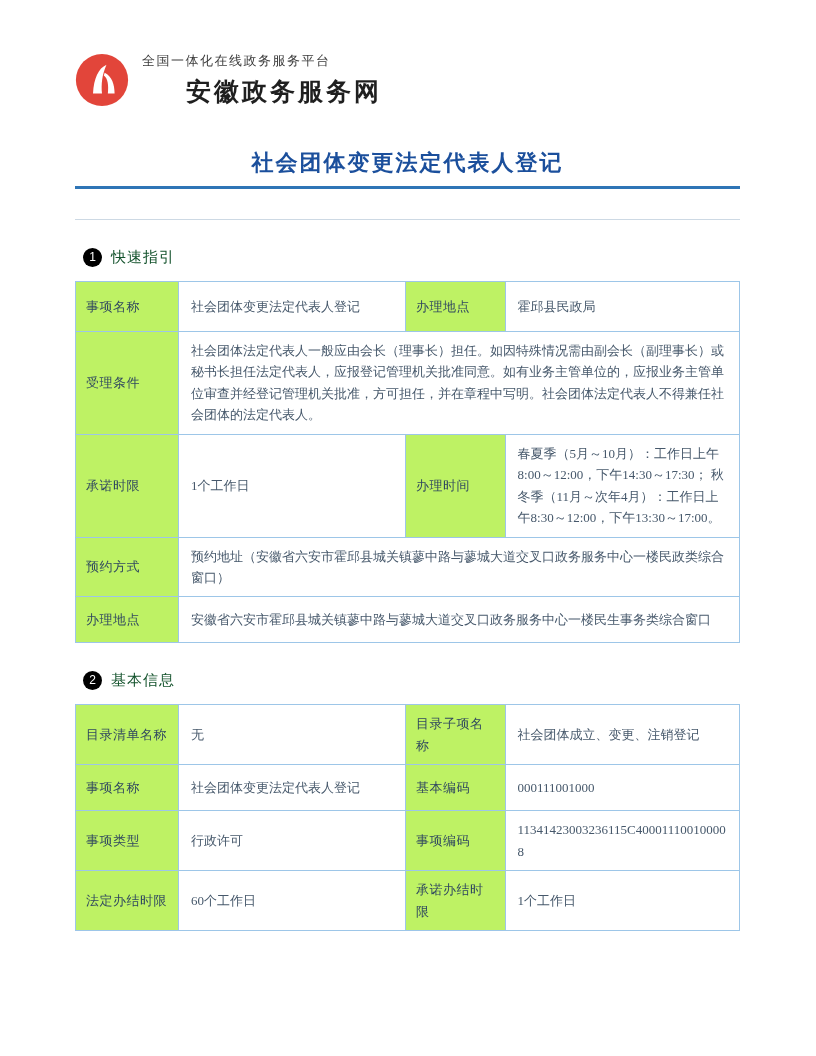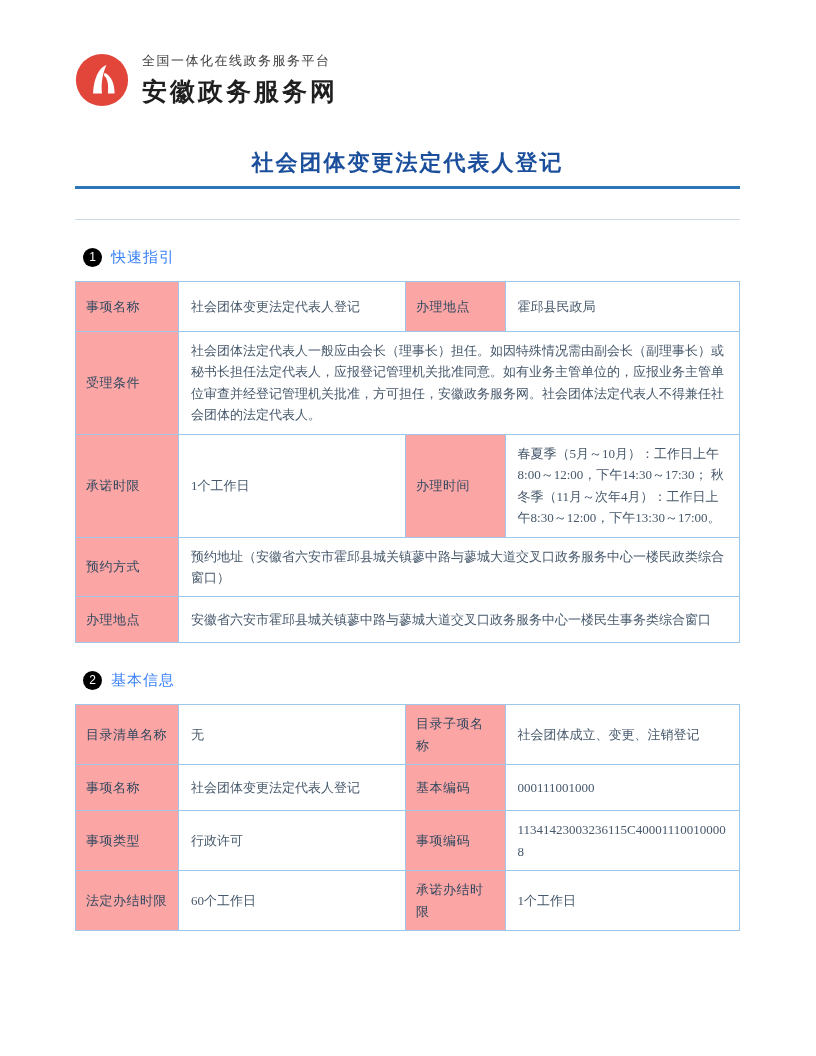--- a/index.html
+++ b/index.html
@@ -15,21 +15,21 @@
   
   .logo-row { display: flex; align-items: center; gap: 13px; }
   .logo-circle { width: 54px; height: 54px; flex: 0 0 auto; }
   .logo-text { display: flex; flex-direction: column; }
   .logo-line1 {
     font-family: "Liberation Sans", sans-serif;
     font-size: 13px; color: #3c3c3c; letter-spacing: 1.5px; margin-bottom: 5px;
   }
   .logo-line2 {
     font-family: "Liberation Sans", sans-serif;
-    font-size: 25px; font-weight: 700; color: #1f1f1f; letter-spacing: 3px;
+    font-size: 25px; font-weight: 700; color: #1f1f1f; letter-spacing: 3px; margin-left: 44px;
   }
 
   
   .doc-title {
     margin-top: 40px; text-align: center;
     font-size: 22px; font-weight: 700; color: #1b4f9c; letter-spacing: 2px;
   }
   .title-rule { border-bottom: 3px solid #2e75b6; margin-top: 8px; }
   .doc-subtitle {
     margin-top: 14px; text-align: center;
@@ -38,33 +38,33 @@
   .thin-divider { border-top: 1px solid #cdd9e4; margin-top: 30px; }
 
   
   .section-head { display: flex; align-items: center; gap: 9px; margin: 28px 0 14px 8px; }
   .num-badge {
     width: 19px; height: 19px; border-radius: 50%;
     background: #000; color: #fff;
     font-family: "Liberation Sans", sans-serif;
     font-size: 12px; line-height: 19px; text-align: center; flex: 0 0 auto;
   }
-  .section-title { font-size: 15px; color: #3b82f6; letter-spacing: 1px; }
+  .section-title { font-size: 15px; color: #14532d; letter-spacing: 1px; }
 
   
   table.info-table { width: 100%; border-collapse: collapse; table-layout: fixed; }
   .col-l1 { width: 15.5%; } .col-v1 { width: 34.2%; }
   .col-l2 { width: 15%; }   .col-v2 { width: 35.3%; }
   .info-table th, .info-table td {
     border: 1px solid #9dc6e8;
     font-size: 13px; line-height: 1.65; vertical-align: middle;
     word-break: break-all; text-align: left;
   }
   .info-table th {
-    background: #fca5a5; color: #31495f; font-weight: 400;
+    background: #bef264; color: #31495f; font-weight: 400;
     padding: 8px 10px; letter-spacing: 0.5px;
   }
   .info-table td { color: #46586b; padding: 8px 12px; }
   tr.h50 { height: 50px; }
   tr.h46 { height: 46px; }
   .mt-table { margin-top: 2px; }
 </style>
 </head>
 <body>
 
@@ -102,21 +102,21 @@
       </colgroup>
     <tbody>
         <tr class="h50">
       <th>事项名称</th>
       <td>社会团体变更法定代表人登记</td>
       <th>办理地点</th>
       <td>霍邱县民政局</td>
     </tr>
     <tr>
       <th>受理条件</th>
-      <td colspan="3">社会团体法定代表人一般应由会长（理事长）担任。如因特殊情况需由副会长（副理事长）或秘书长担任法定代表人，应报登记管理机关批准同意。如有业务主管单位的，应报业务主管单位审查并经登记管理机关批准，方可担任，安徽政务服务网。社会团体法定代表人不得兼任社会团体的法定代表人。</td>
+      <td colspan="3">社会团体法定代表人一般应由会长（理事长）担任。如因特殊情况需由副会长（副理事长）或秘书长担任法定代表人，应报登记管理机关批准同意。如有业务主管单位的，应报业务主管单位审查并经登记管理机关批准，方可担任，并在章程中写明。社会团体法定代表人不得兼任社会团体的法定代表人。</td>
     </tr>
     <tr>
       <th>承诺时限</th>
       <td>1个工作日</td>
       <th>办理时间</th>
       <td>春夏季（5月～10月）：工作日上午8:00～12:00，下午14:30～17:30； 秋冬季（11月～次年4月）：工作日上午8:30～12:00，下午13:30～17:00。</td>
     </tr>
     <tr class="h46">
       <th>预约方式</th>
       <td colspan="3">预约地址（安徽省六安市霍邱县城关镇蓼中路与蓼城大道交叉口政务服务中心一楼民政类综合窗口）</td>

